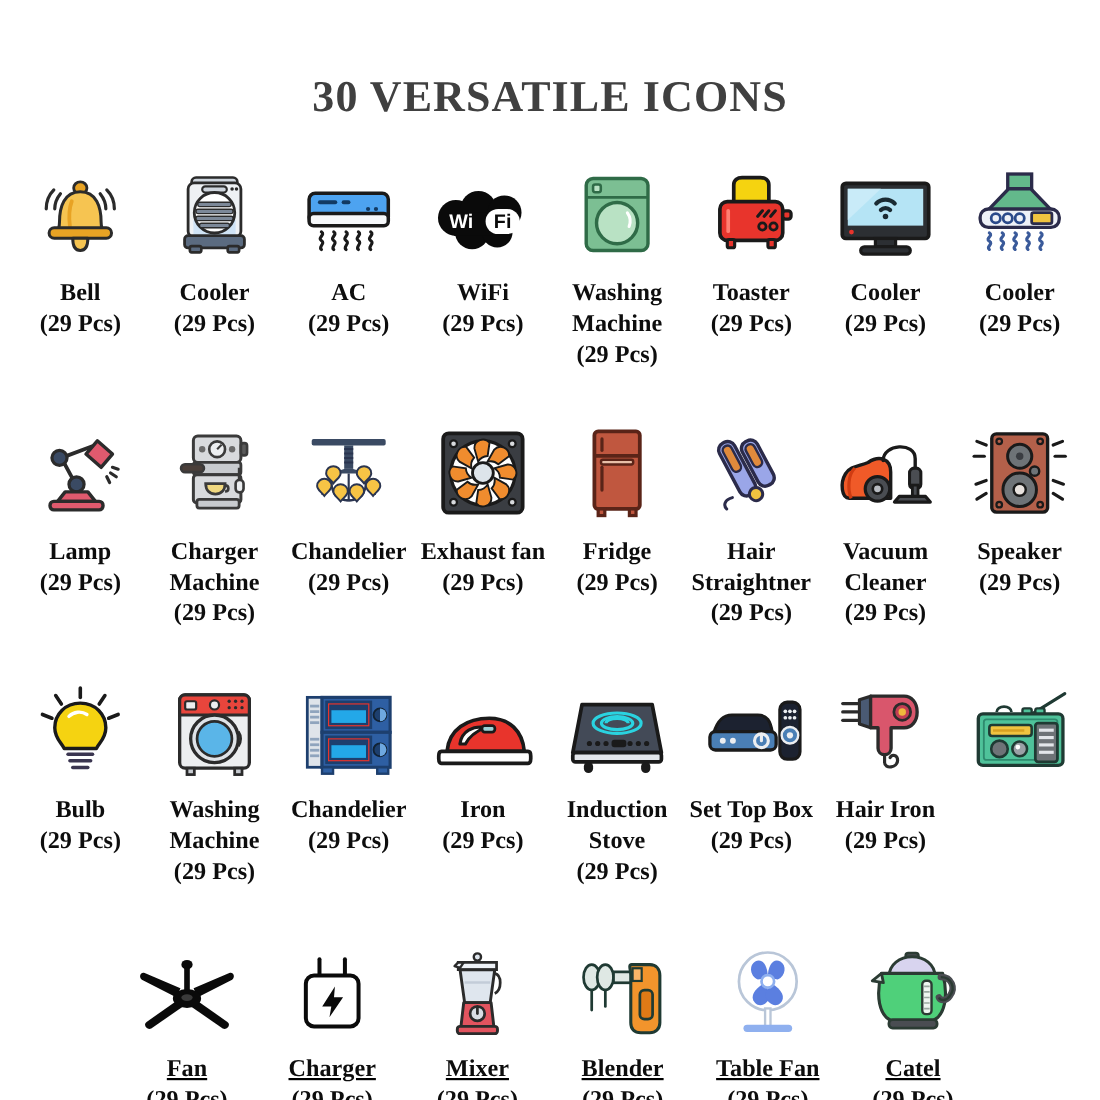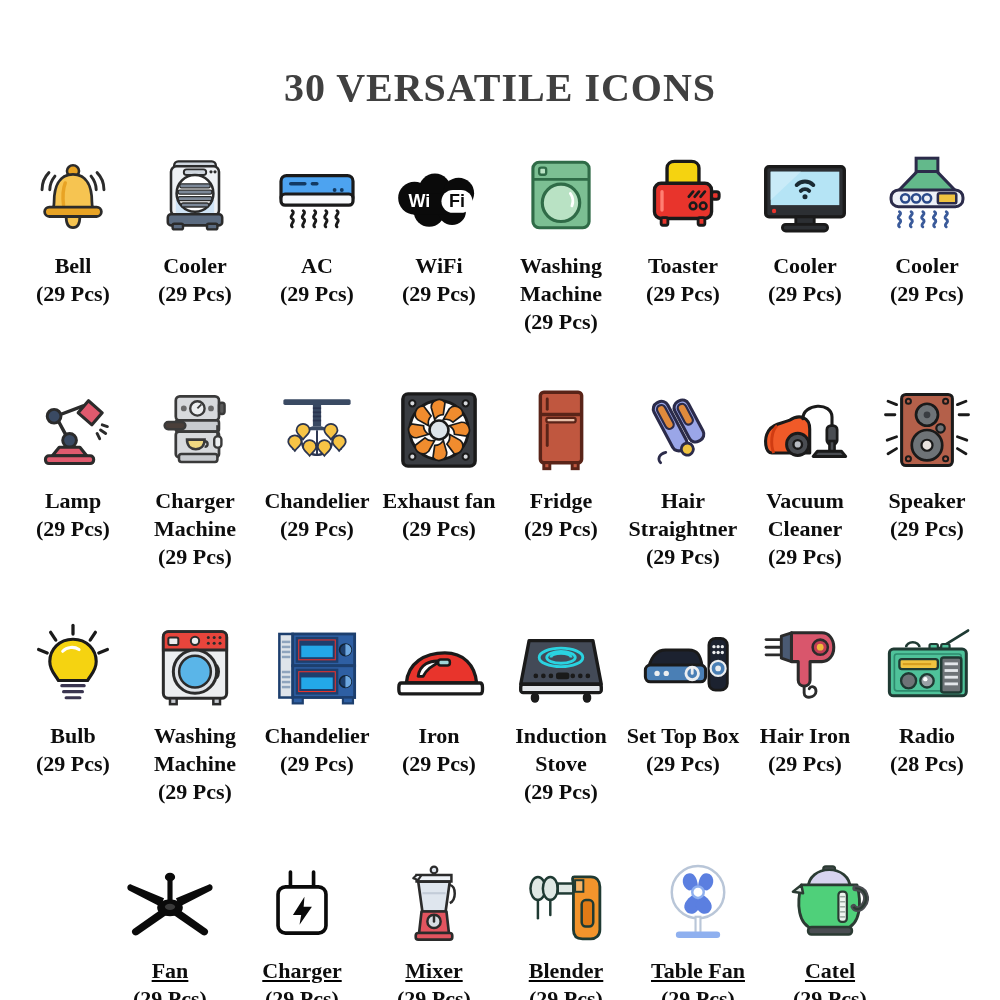--- a/index.html
+++ b/index.html
@@ -685,24 +685,20 @@
             <circle cx="53" cy="62" r="2.6" fill="#ffffff"></circle>
             <rect x="72" y="36" width="24" height="42" rx="3" fill="#6e7377" stroke="#1f3a33" stroke-width="3"></rect>
             <g fill="#e3e6ea">
               <rect x="76" y="42" width="16" height="3.4"></rect>
                 <rect x="76" y="50" width="16" height="3.4"></rect>
               <rect x="76" y="58" width="16" height="3.4"></rect>
                 <rect x="76" y="66" width="16" height="3.4"></rect>
             </g>
           </svg>
         </div>
-        <div class="label">
-          <span>Radio</span>
-          <span class="count">(28 Pcs)</span>
-        </div>
       </div>
     </div>
 
     <div class="row row-4">
 
       <div class="cell">
         <div class="icon-box">
           <svg width="94" height="74" viewBox="0 0 110 86">
             <ellipse cx="55" cy="9" rx="6" ry="5" fill="#0a0a0a"></ellipse>
             <rect x="52" y="12" width="6" height="24" fill="#0a0a0a"></rect>

